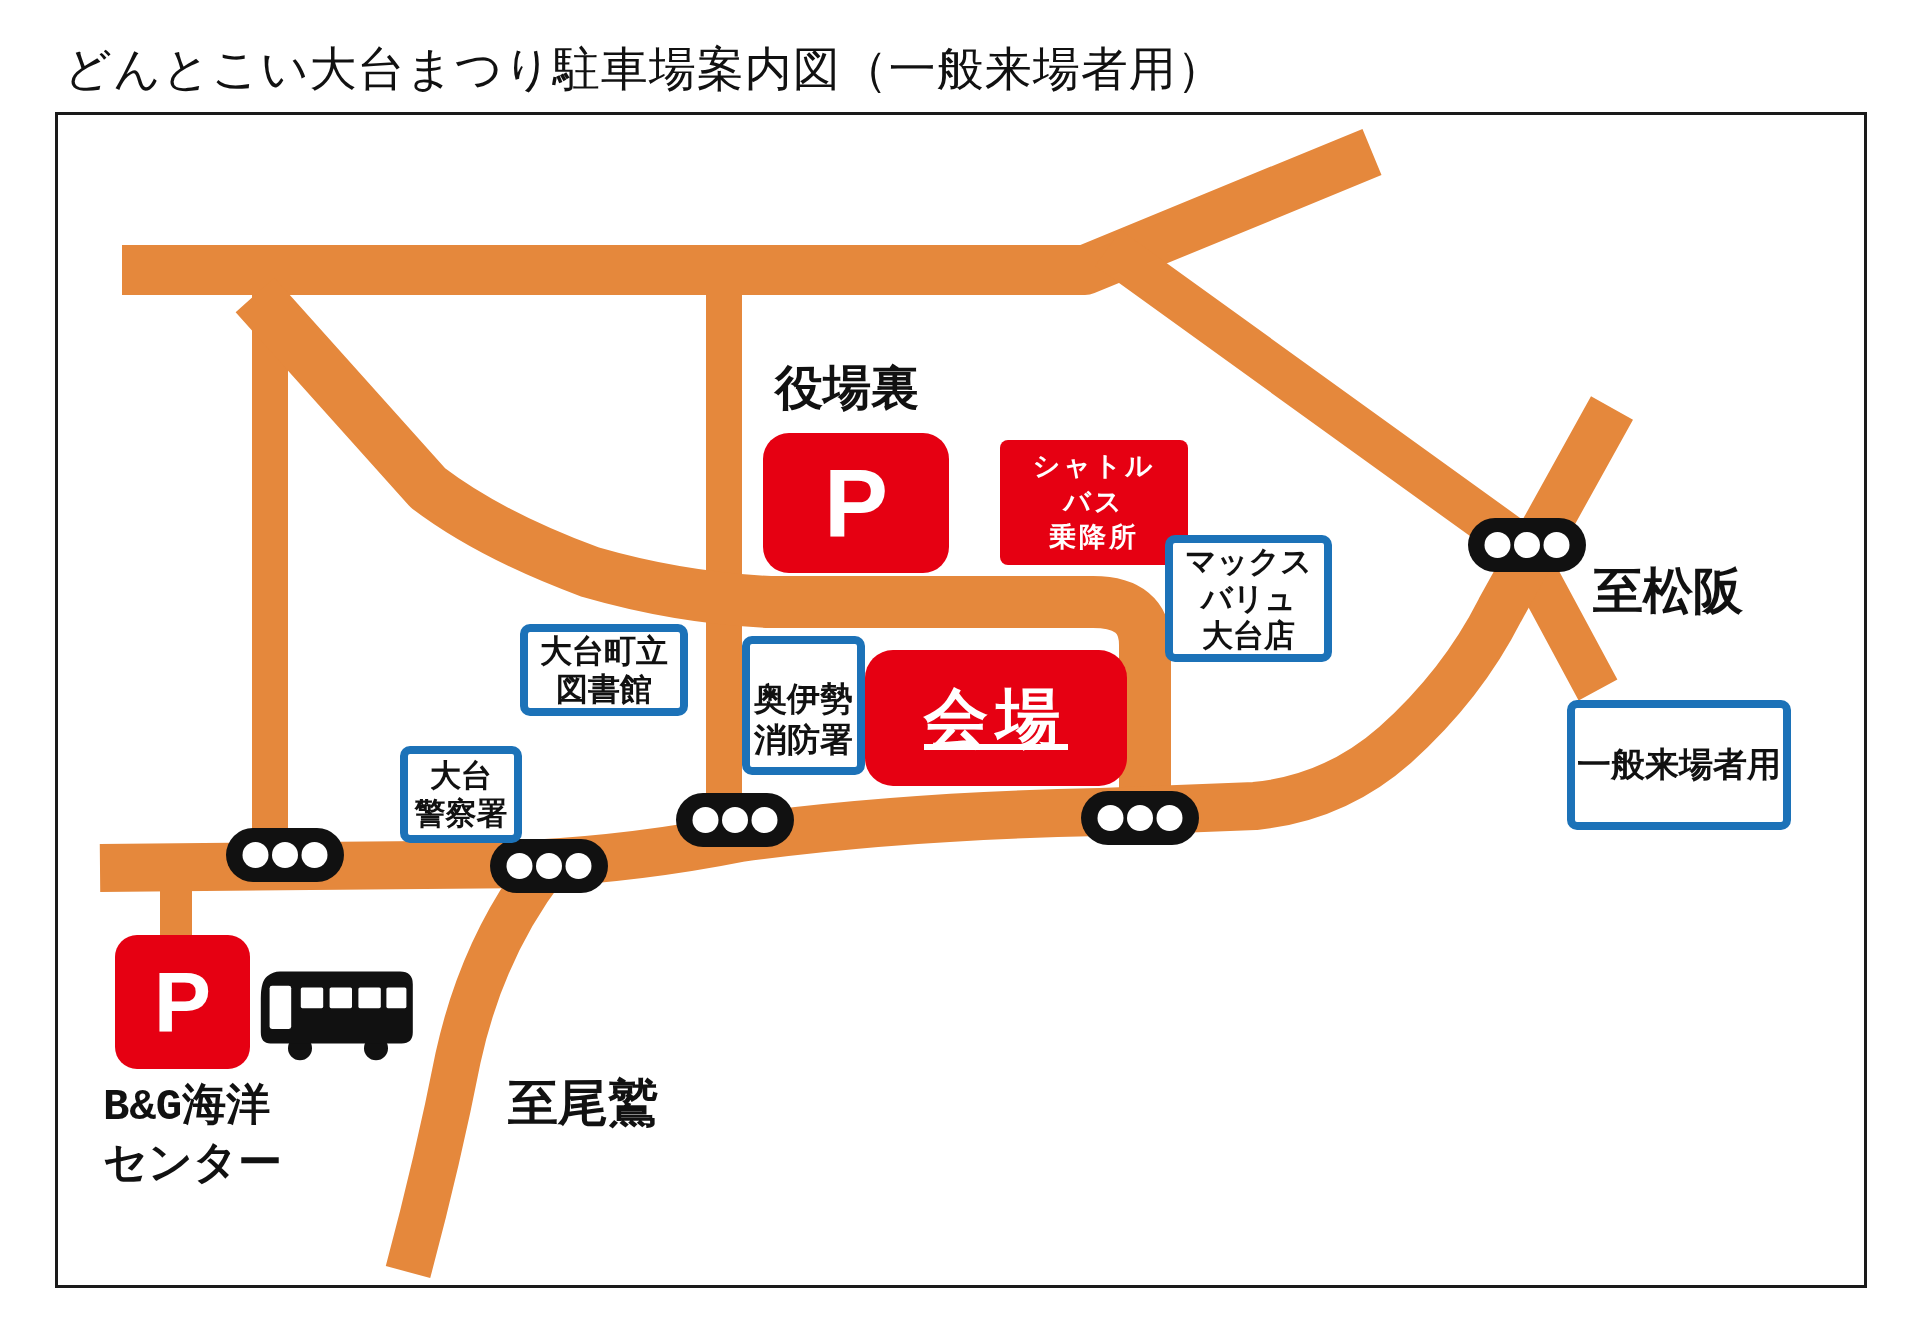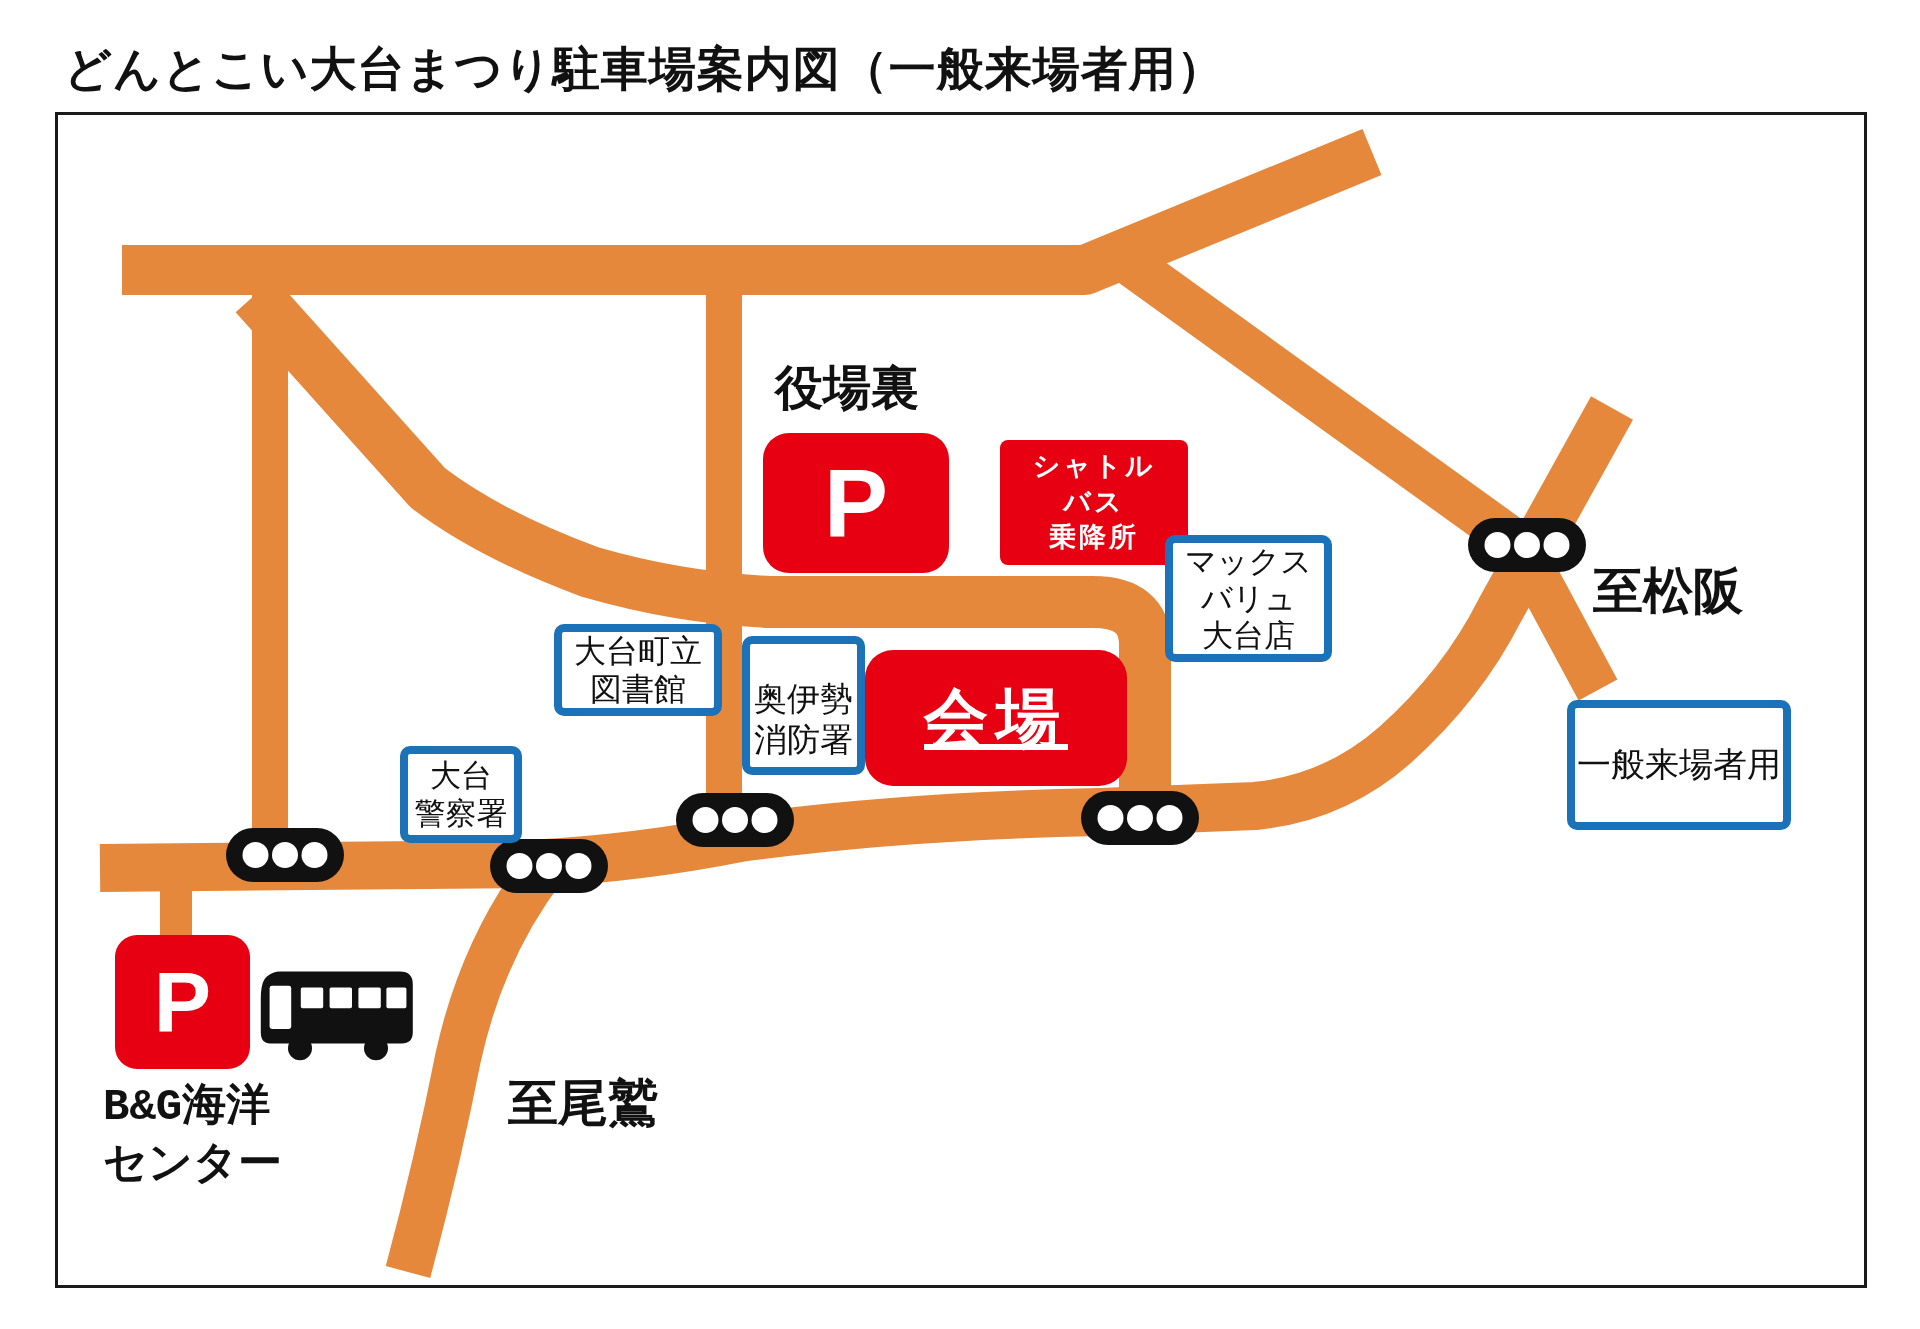--- a/index.html
+++ b/index.html
@@ -2,49 +2,49 @@
 <html><head>
 <meta charset="utf-8">
 <style>
   html,body{margin:0;padding:0;background:#ffffff;}
   #canvas{
     position:relative;width:1920px;height:1329px;background:#ffffff;overflow:hidden;
     font-family:"Liberation Sans","DejaVu Sans",sans-serif;color:#111;
   }
   .abs{position:absolute;}
   #page-title{
-    left:64px;top:38px;width:1500px;font-size:47px;font-weight:700;
+    left:64px;top:38px;width:1500px;font-size:47px;font-weight:400;
     letter-spacing:1px;color:#111;white-space:nowrap;z-index:5;
   }
   #map-frame{
     left:55px;top:112px;width:1806px;height:1170px;border:3px solid #1a1a1a;
     background:#fff;z-index:0;
   }
   #road-layer{left:0;top:0;width:1920px;height:1329px;z-index:1;}
   .tl{z-index:2;}
   .redbox{
     background:#E60012;color:#fff;display:flex;align-items:center;justify-content:center;
     text-align:center;font-weight:800;z-index:3;
   }
   .bluebox{
     background:#fff;border:8px solid #1C72B8;border-radius:10px;color:#111;
     display:flex;align-items:center;justify-content:center;text-align:center;
-    font-weight:400;z-index:4;white-space:pre-line;box-sizing:border-box;
+    font-weight:700;z-index:4;white-space:pre-line;box-sizing:border-box;
   }
   .maplabel{font-weight:800;color:#111;z-index:3;white-space:pre-line;}
   .pre{white-space:pre-line;}
   #yakuba-p-box{left:763px;top:433px;width:186px;height:140px;border-radius:26px;font-size:96px;}
   #shuttle-stop-box{
     left:1000px;top:440px;width:188px;height:125px;border-radius:8px;
     font-size:27px;line-height:1.32;letter-spacing:3px;text-align:center;
   }
   #venue-box{left:865px;top:650px;width:262px;height:136px;border-radius:28px;
     font-size:64px;letter-spacing:8px;text-decoration:underline;}
   #maxvalu-box{left:1165px;top:535px;width:167px;height:127px;font-size:31px;line-height:1.2;}
-  #library-box{left:554px;top:624px;width:168px;height:92px;font-size:32px;line-height:1.2;}
+  #library-box{left:520px;top:624px;width:168px;height:92px;font-size:32px;line-height:1.2;}
   #fire-box{left:742px;top:636px;width:123px;height:139px;font-size:33px;line-height:1.25;
     align-items:flex-start;padding-top:34px;}
   #police-box{left:400px;top:718px;width:122px;height:97px;font-size:31px;line-height:1.22;margin-top:28px;}
   #hospital-box{left:1567px;top:700px;width:224px;height:130px;font-size:34px;}
   #yakuba-label{left:775px;top:356px;font-size:48px;}
   #matsusaka-label{left:1593px;top:558px;font-size:50px;text-align:right;}
   #owase-label{left:508px;top:1070px;font-size:50px;}
   #bg-label{left:103px;top:1078px;font-size:44px;line-height:1.32;font-family:Liberation Mono, monospace;}
   #bg-p-box{left:115px;top:935px;width:135px;height:134px;border-radius:22px;font-size:86px;}
   #bg-bus{left:256px;top:964px;width:160px;height:102px;z-index:3;}

